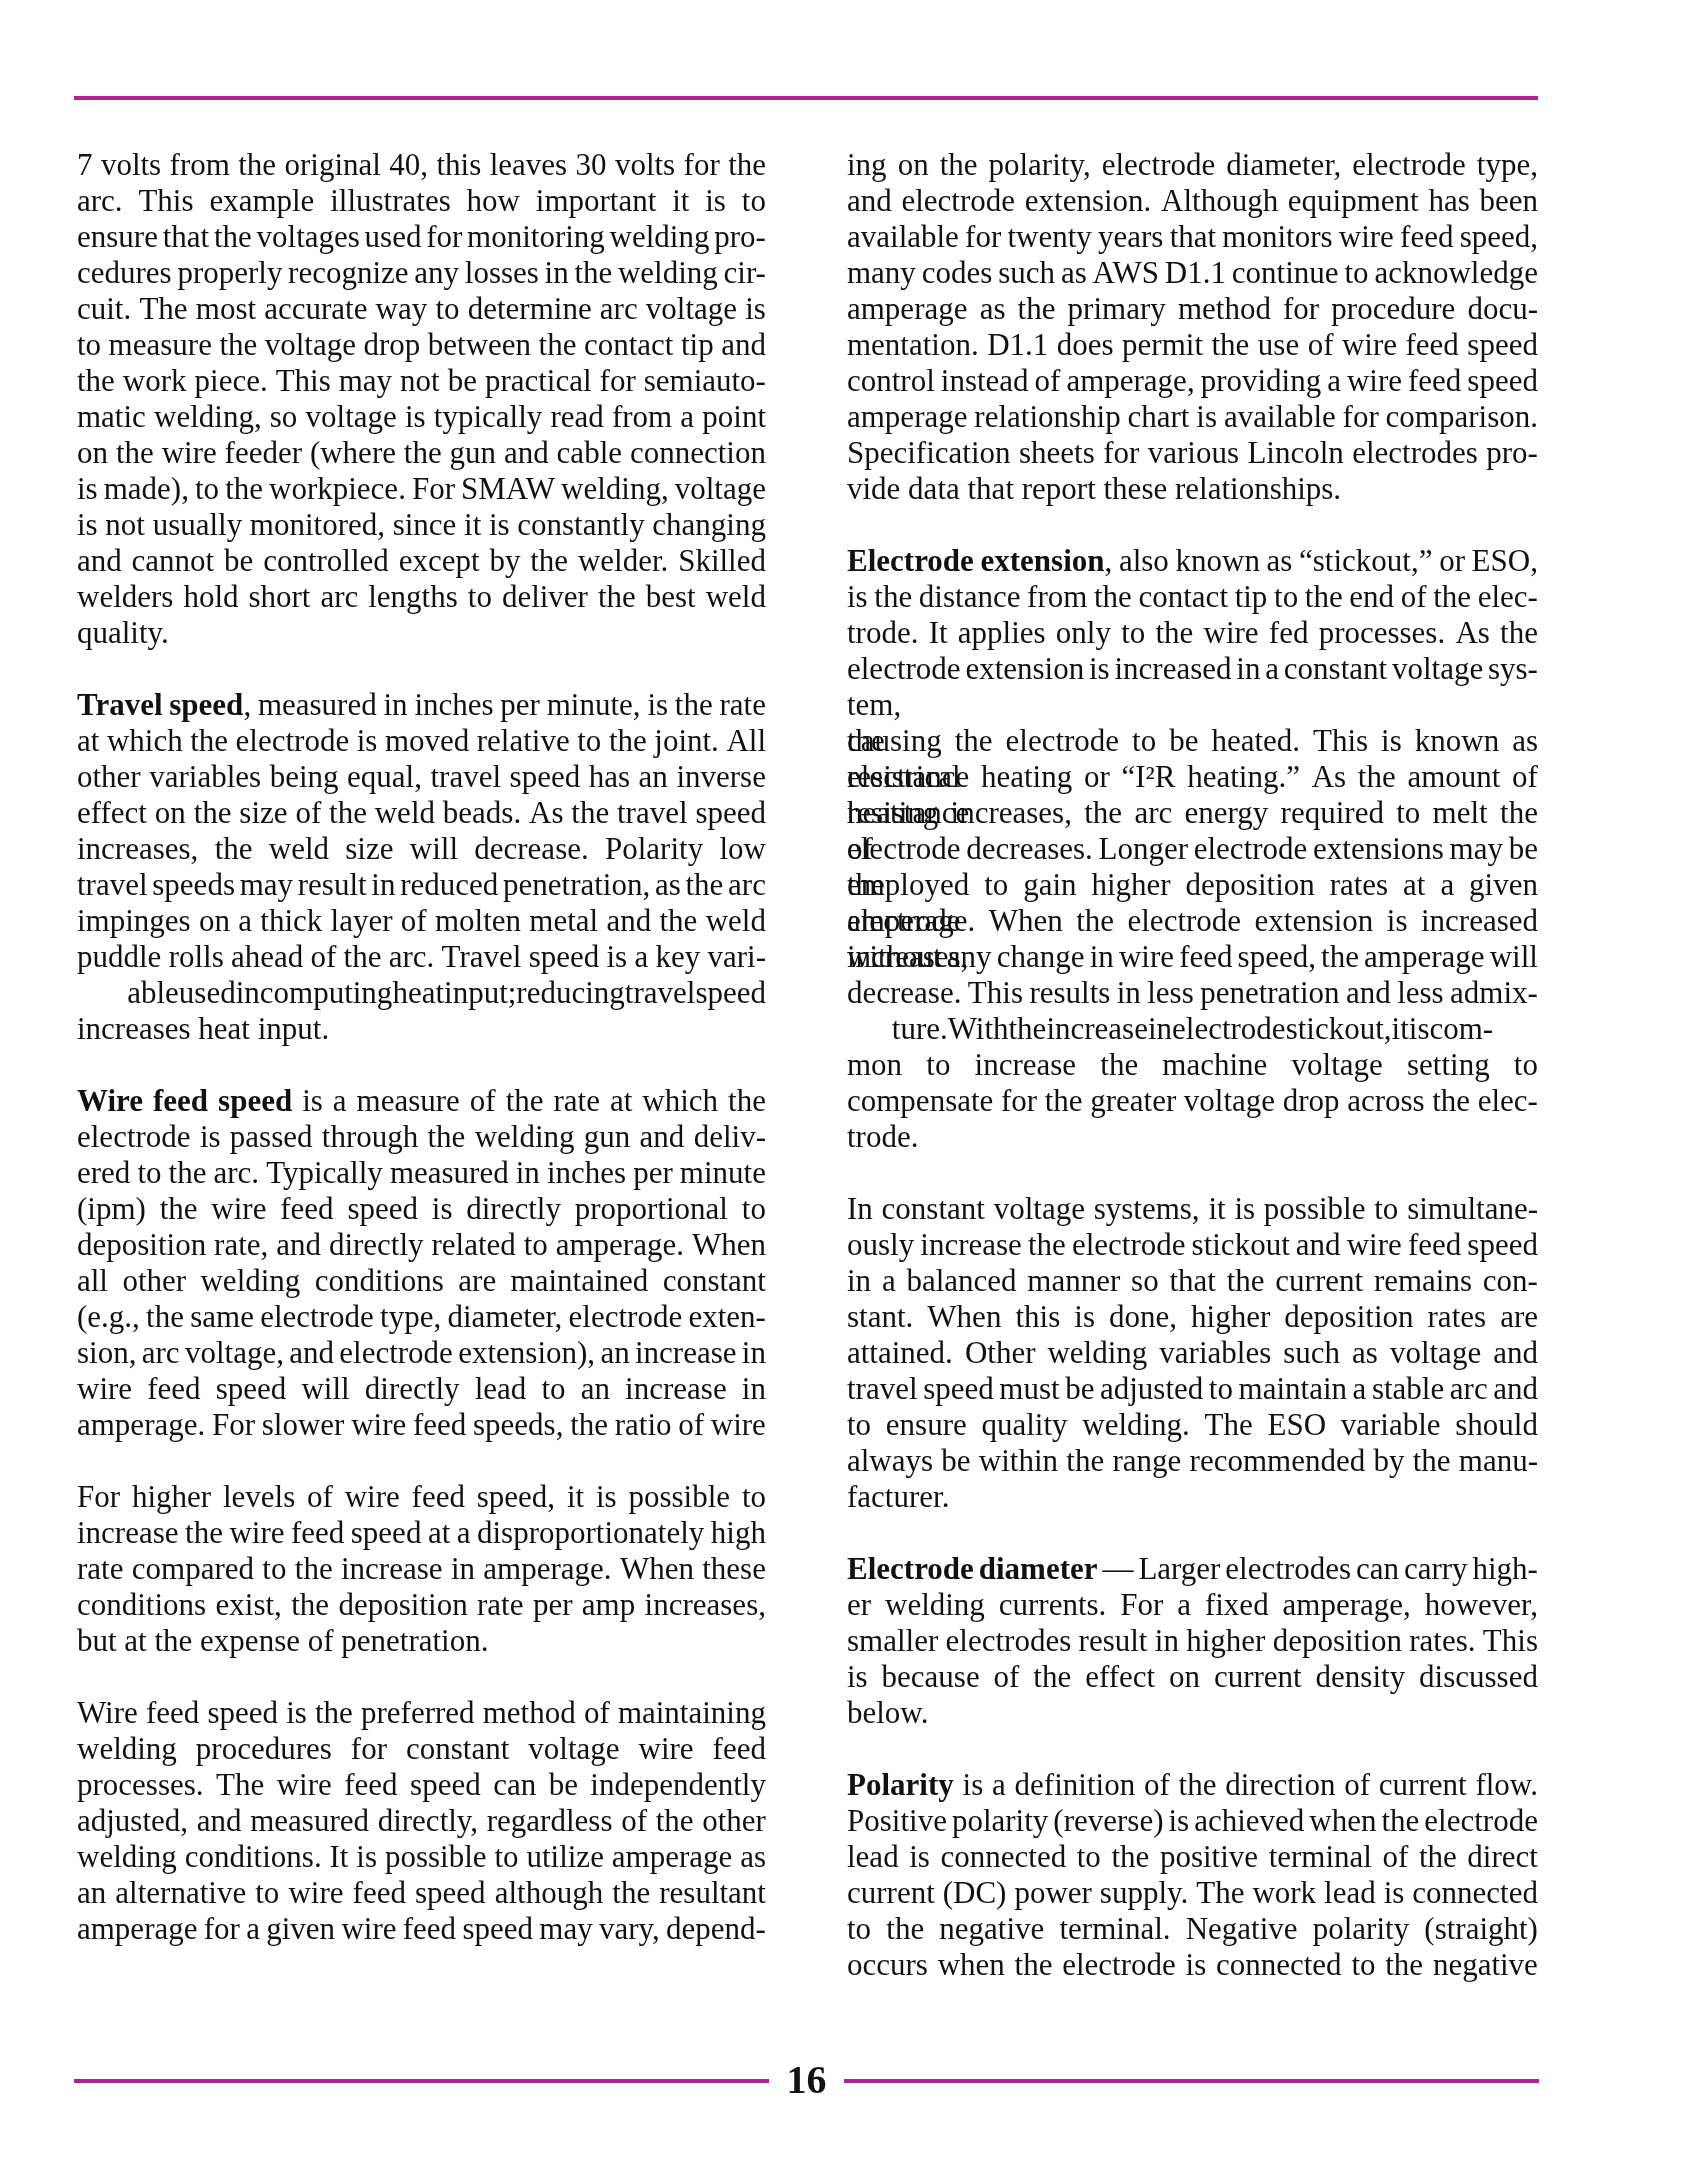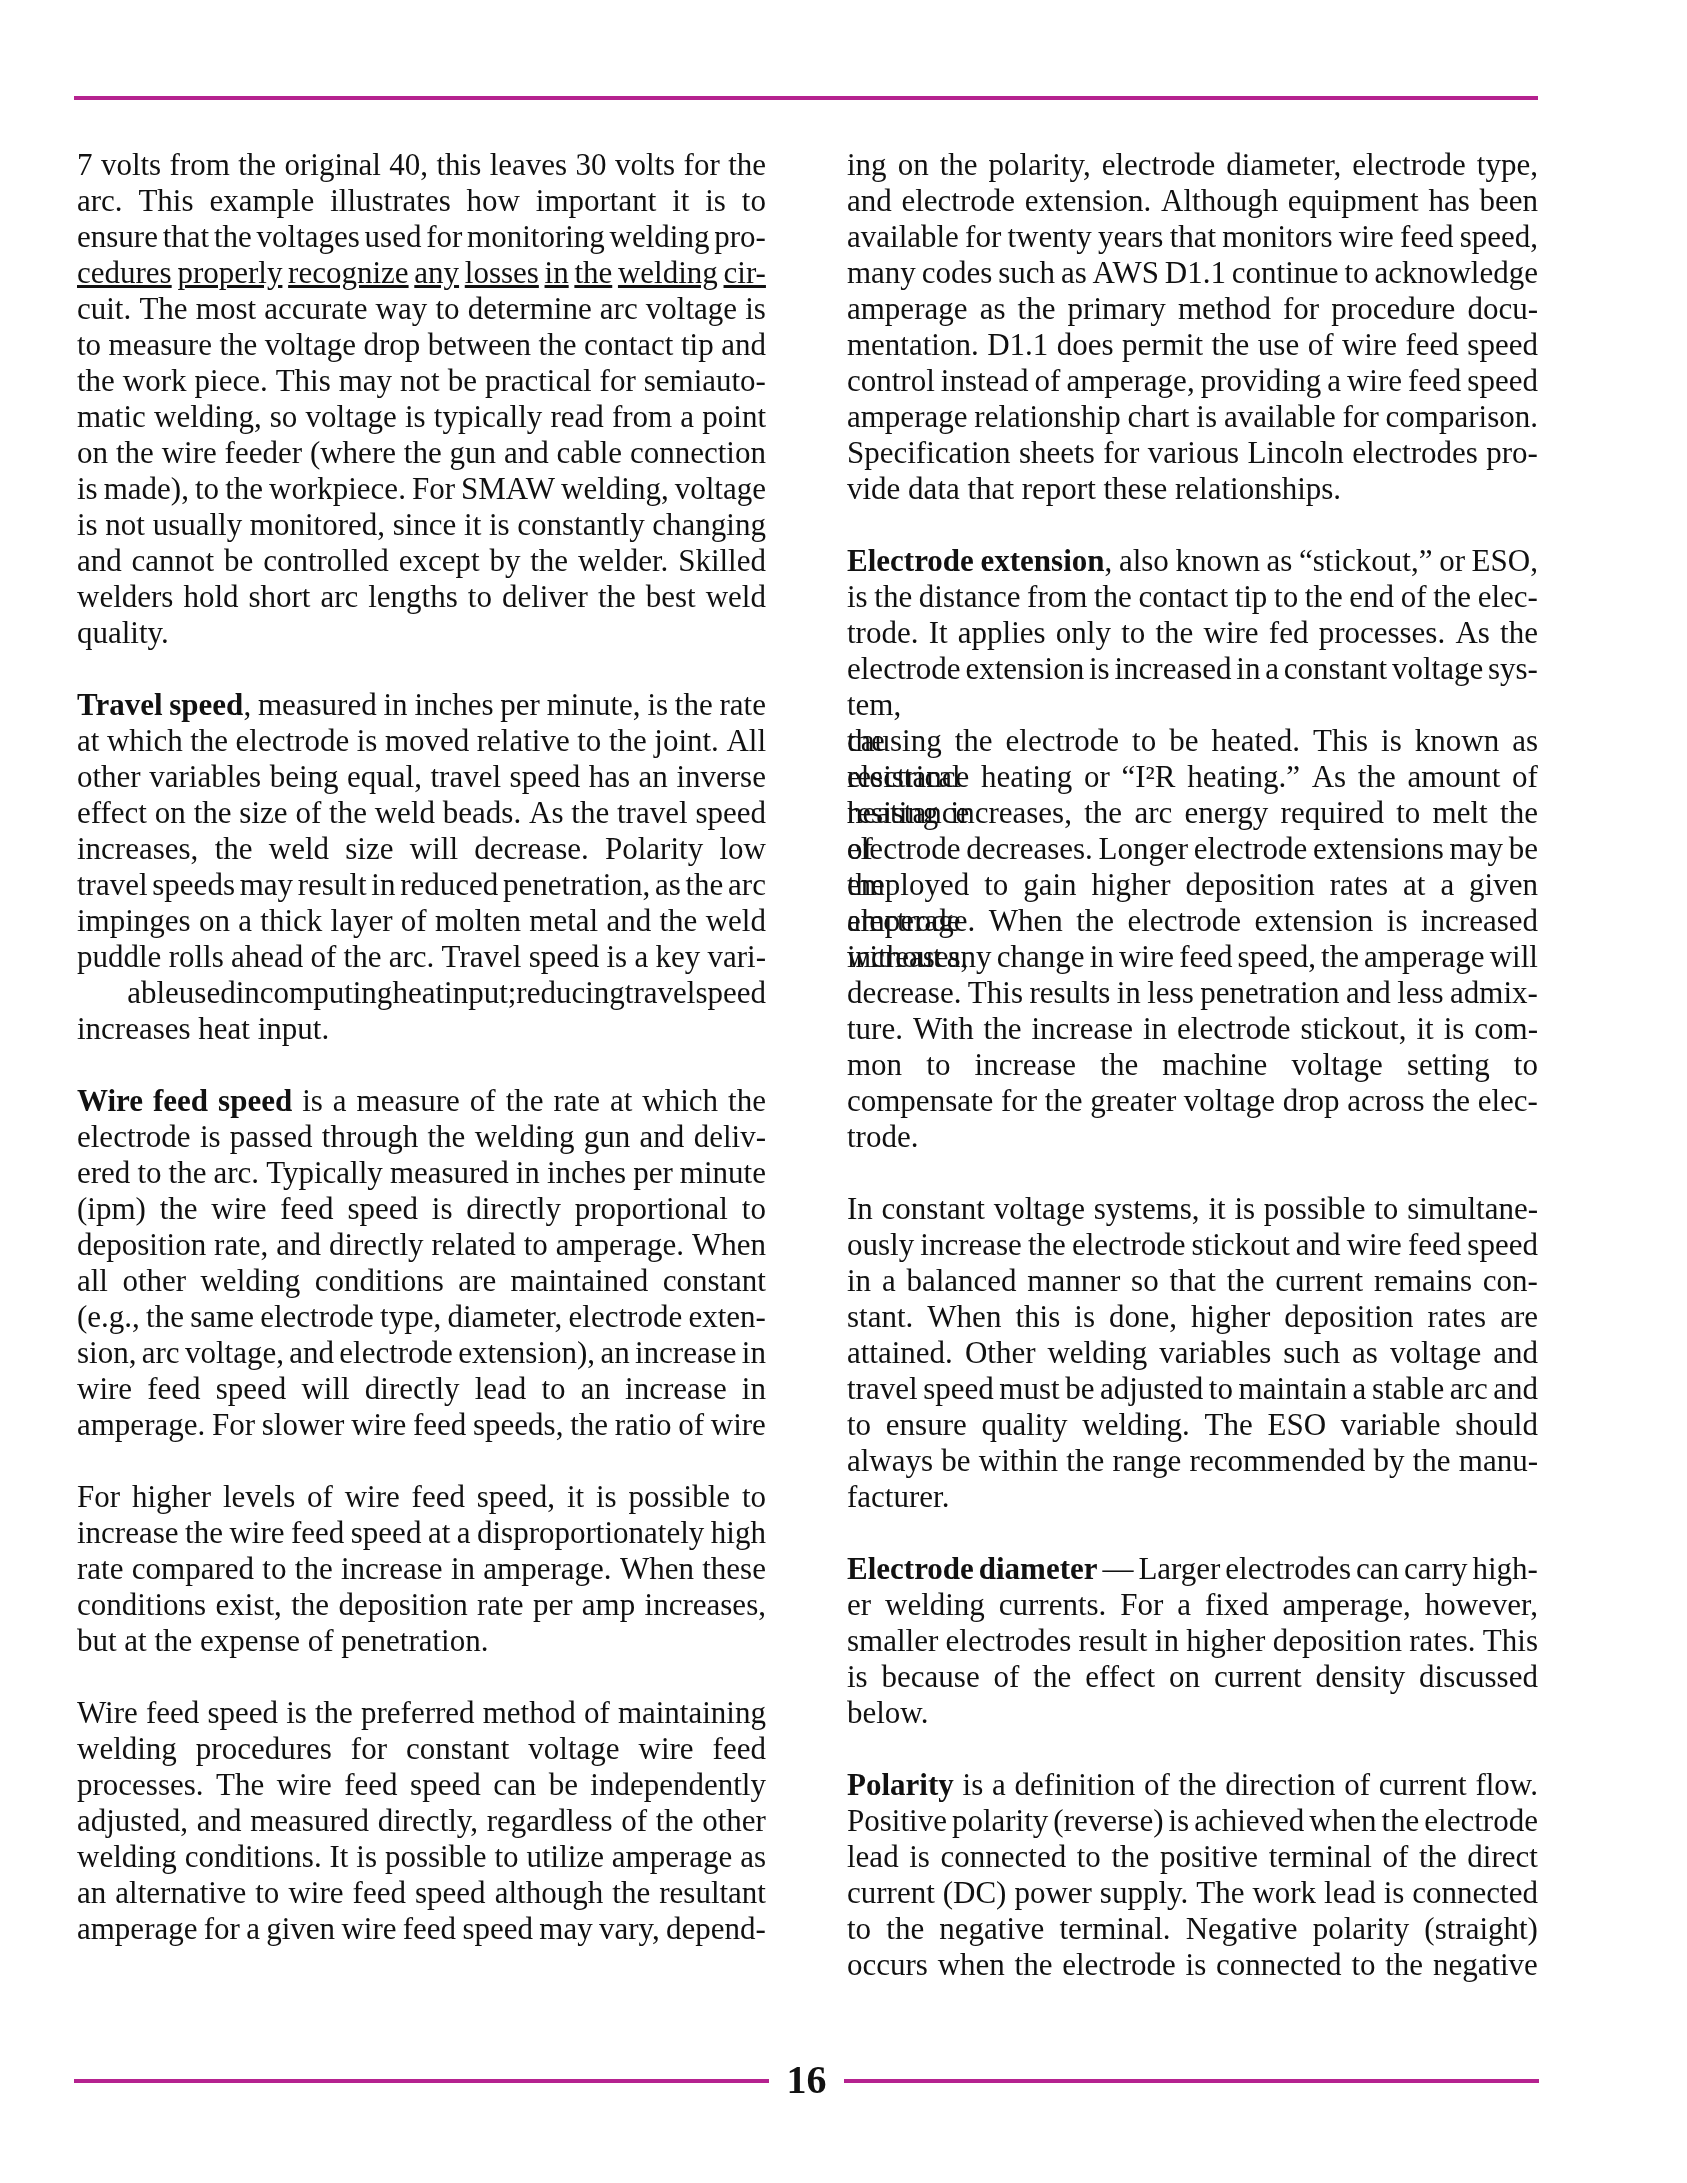--- a/index.html
+++ b/index.html
@@ -55,21 +55,21 @@
         <span>ensure</span>
         <span>that</span>
         <span>the</span>
         <span>voltages</span>
         <span>used</span>
         <span>for</span>
         <span>monitoring</span>
         <span>welding</span>
         <span>pro-</span>
       </span>
-      <span class="line" style="white-space: normal; display: flex; justify-content: space-between; align-items: baseline; text-decoration: underline;">
+      <span class="line" style="white-space: normal; display: flex; justify-content: space-between; align-items: baseline;">
         <span>cedures</span>
         <span>properly</span>
         <span>recognize</span>
         <span>any</span>
         <span>losses</span>
         <span>in</span>
         <span>the</span>
         <span>welding</span>
         <span>cir-</span>
       </span>
@@ -767,21 +767,21 @@
         <span>decrease.</span>
         <span>This</span>
         <span>results</span>
         <span>in</span>
         <span>less</span>
         <span>penetration</span>
         <span>and</span>
         <span>less</span>
         <span>admix-</span>
       </span>
-      <span class="line" style="white-space: normal; display: flex; justify-content: space-between; align-items: baseline;">
+      <span class="line" style="white-space: normal; display: flex; justify-content: center; align-items: baseline;">
         <span>ture.</span>
         <span>With</span>
         <span>the</span>
         <span>increase</span>
         <span>in</span>
         <span>electrode</span>
         <span>stickout,</span>
         <span>it</span>
         <span>is</span>
         <span>com-</span>

